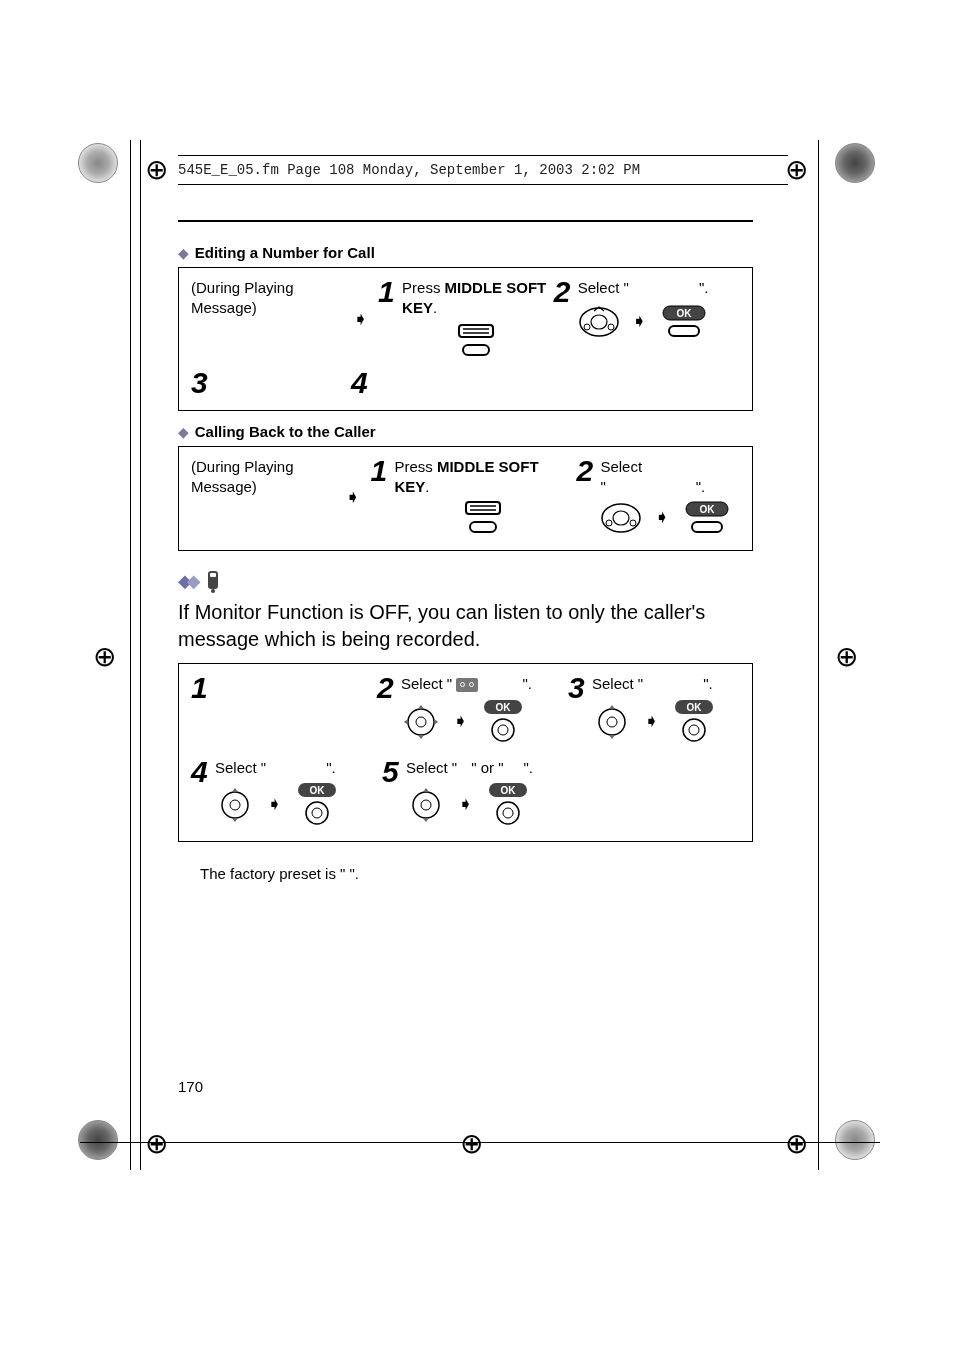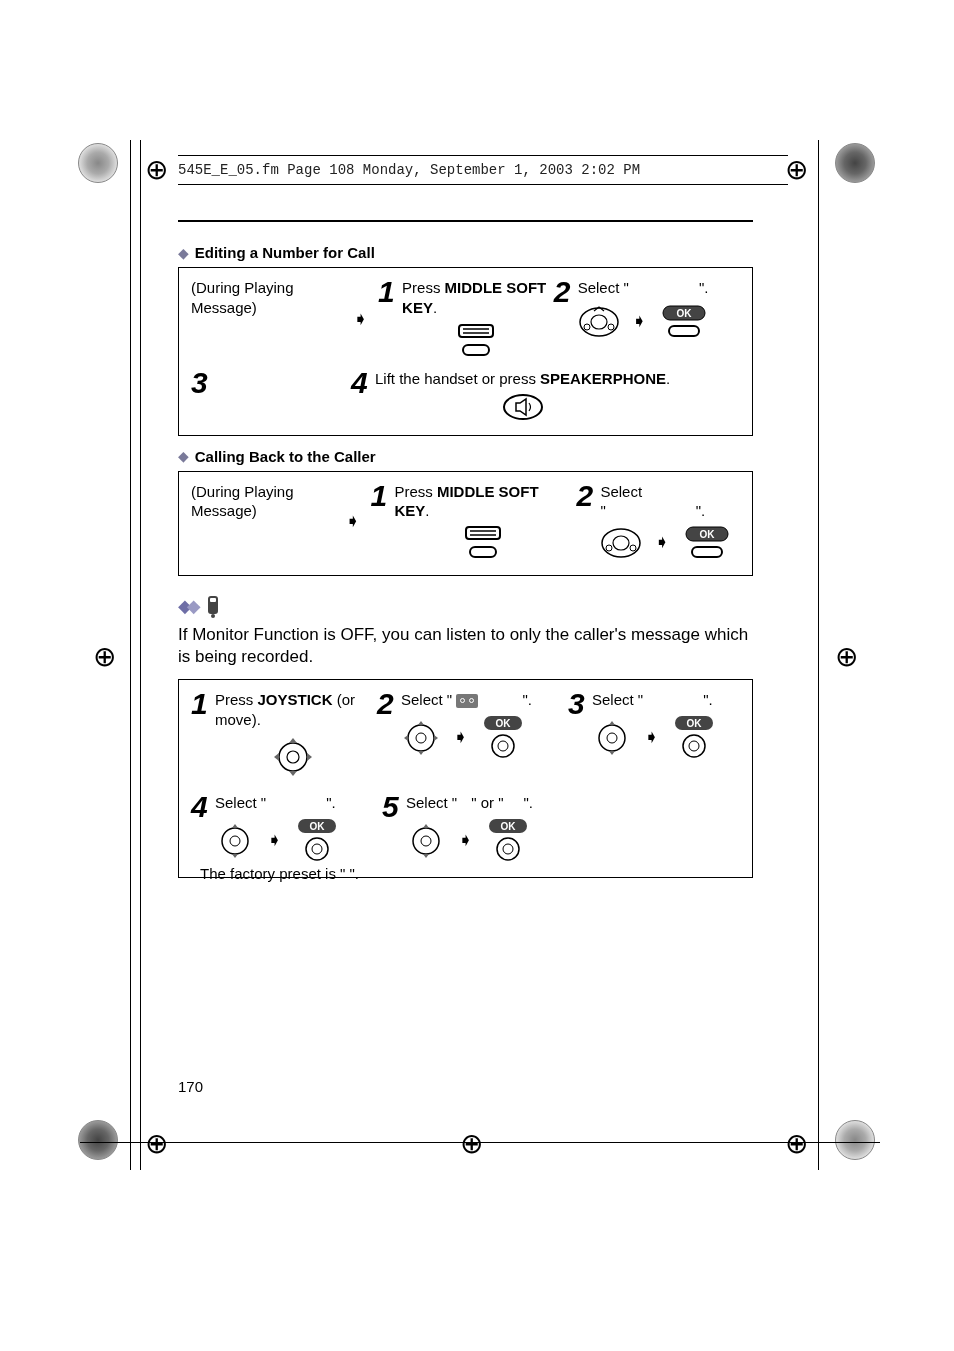--- a/index.html
+++ b/index.html
@@ -25,21 +25,21 @@
   .sub-h { display:flex; align-items:center; gap:6px; margin:10px 0 6px 0; }
   .sub-diamond { font-size:14px; color:#7a7a9a; }
   .sub-h b { font-size:15px; }
 
   .section-h { display:flex; align-items:center; gap:8px; margin-top:18px; margin-bottom:6px; }
   .double-diamond { font-size:18px; letter-spacing:-5px; }
   .double-diamond .d1 { color:#6e6ea6; }
   .double-diamond .d2 { color:#9a9ac4; }
   .section-h b { font-size:21px; font-style:italic; font-weight:bold; }
 
-  .body-text { font-size:17px; line-height:1.35; margin-bottom:10px; }
+  .body-text { font-size:20px; line-height:1.35; margin-bottom:10px; }
 
   .box { border:1px solid #000; padding:10px 12px 14px 12px; margin-bottom:12px; }
 
   .steps-row { display:flex; align-items:flex-start; }
   .step { display:flex; align-items:flex-start; gap:6px; }
   .step-num { font-size:30px; font-weight:bold; font-style:italic; line-height:0.9; min-width:18px; }
   .step-body { font-size:15px; line-height:1.3; }
 
   .bold { font-weight:bold; }
 
@@ -136,30 +136,20 @@
           </div>
         </div>
       </div>
 
       <div class="steps-row" style="margin-top:10px; gap:10px;">
         <div class="step" style="width:150px;">
           <span class="step-num">3</span>
         </div>
         <div class="step" style="flex:1;">
           <span class="step-num">4</span>
-          <div class="step-body">
-            <span><span>Lift the handset or press </span><span class="bold">SPEAKERPHONE</span><span>.</span></span>
-            <div class="icon-wrap" style="justify-content:center; margin-top:4px;">
-              <svg width="42" height="28">
-                <ellipse cx="21" cy="14" rx="19" ry="12" fill="none" stroke="#000" stroke-width="2"></ellipse>
-                <path d="M14 10 L14 18 L18 18 L24 22 L24 6 L18 10 Z" fill="none" stroke="#000" stroke-width="1.5"></path>
-                <path d="M27 10 Q30 14 27 18" fill="none" stroke="#000" stroke-width="1.2"></path>
-              </svg>
-            </div>
-          </div>
         </div>
       </div>
     </div>
 
     <div class="sub-h">
       <span class="sub-diamond">◆</span>
       <b>Calling Back to the Caller</b>
     </div>
 
     <div class="box">
@@ -213,33 +203,20 @@
         <circle cx="9" cy="22" r="2" fill="#444"></circle>
       </svg>
     </div>
 
     <div class="body-text">If Monitor Function is OFF, you can listen to only the caller's message which is being recorded.</div>
 
     <div class="box">
       <div class="steps-row" style="gap:6px;">
         <div class="step" style="width:180px;">
           <span class="step-num">1</span>
-          <div class="step-body">
-            <span><span>Press </span><span class="bold">JOYSTICK</span><span> (or move).</span></span>
-            <div class="icon-wrap" style="justify-content:center; margin-top:6px;">
-              <svg width="44" height="44">
-                <circle cx="22" cy="22" r="14" fill="none" stroke="#000" stroke-width="1.5"></circle>
-                <circle cx="22" cy="22" r="6" fill="none" stroke="#000" stroke-width="1.2"></circle>
-                <path d="M22 3 L18 8 L26 8 Z" fill="#666"></path>
-                <path d="M22 41 L18 36 L26 36 Z" fill="#666"></path>
-                <path d="M3 22 L8 18 L8 26 Z" fill="#666"></path>
-                <path d="M41 22 L36 18 L36 26 Z" fill="#666"></path>
-              </svg>
-            </div>
-          </div>
         </div>
         <div class="step" style="width:185px;">
           <span class="step-num">2</span>
           <div class="step-body">
             <span><span>Select "</span>
               <span style="display:inline-block; width:22px; height:14px; background:#777; border-radius:2px; vertical-align:middle; position:relative;">
                 <span style="position:absolute;left:4px;top:4px;width:5px;height:5px;border:1px solid #fff;border-radius:50%;"></span>
                 <span style="position:absolute;right:4px;top:4px;width:5px;height:5px;border:1px solid #fff;border-radius:50%;"></span>
               </span>
               <span style="margin-left:40px;">".</span></span>

